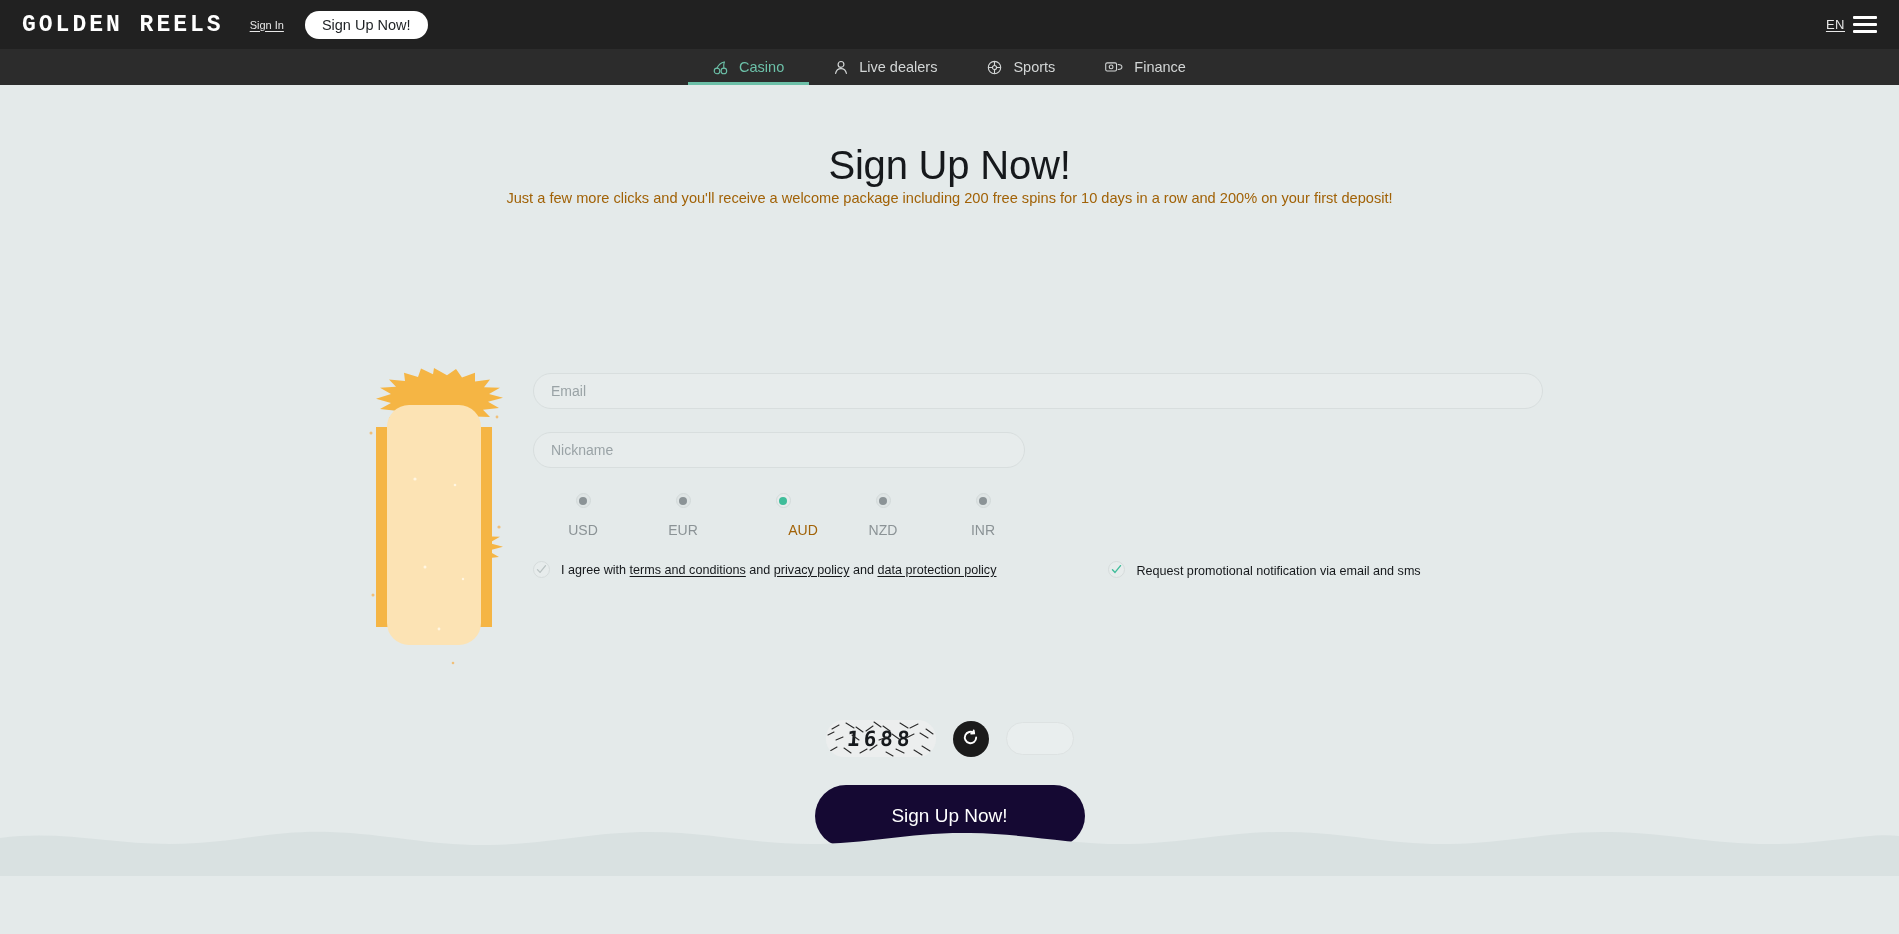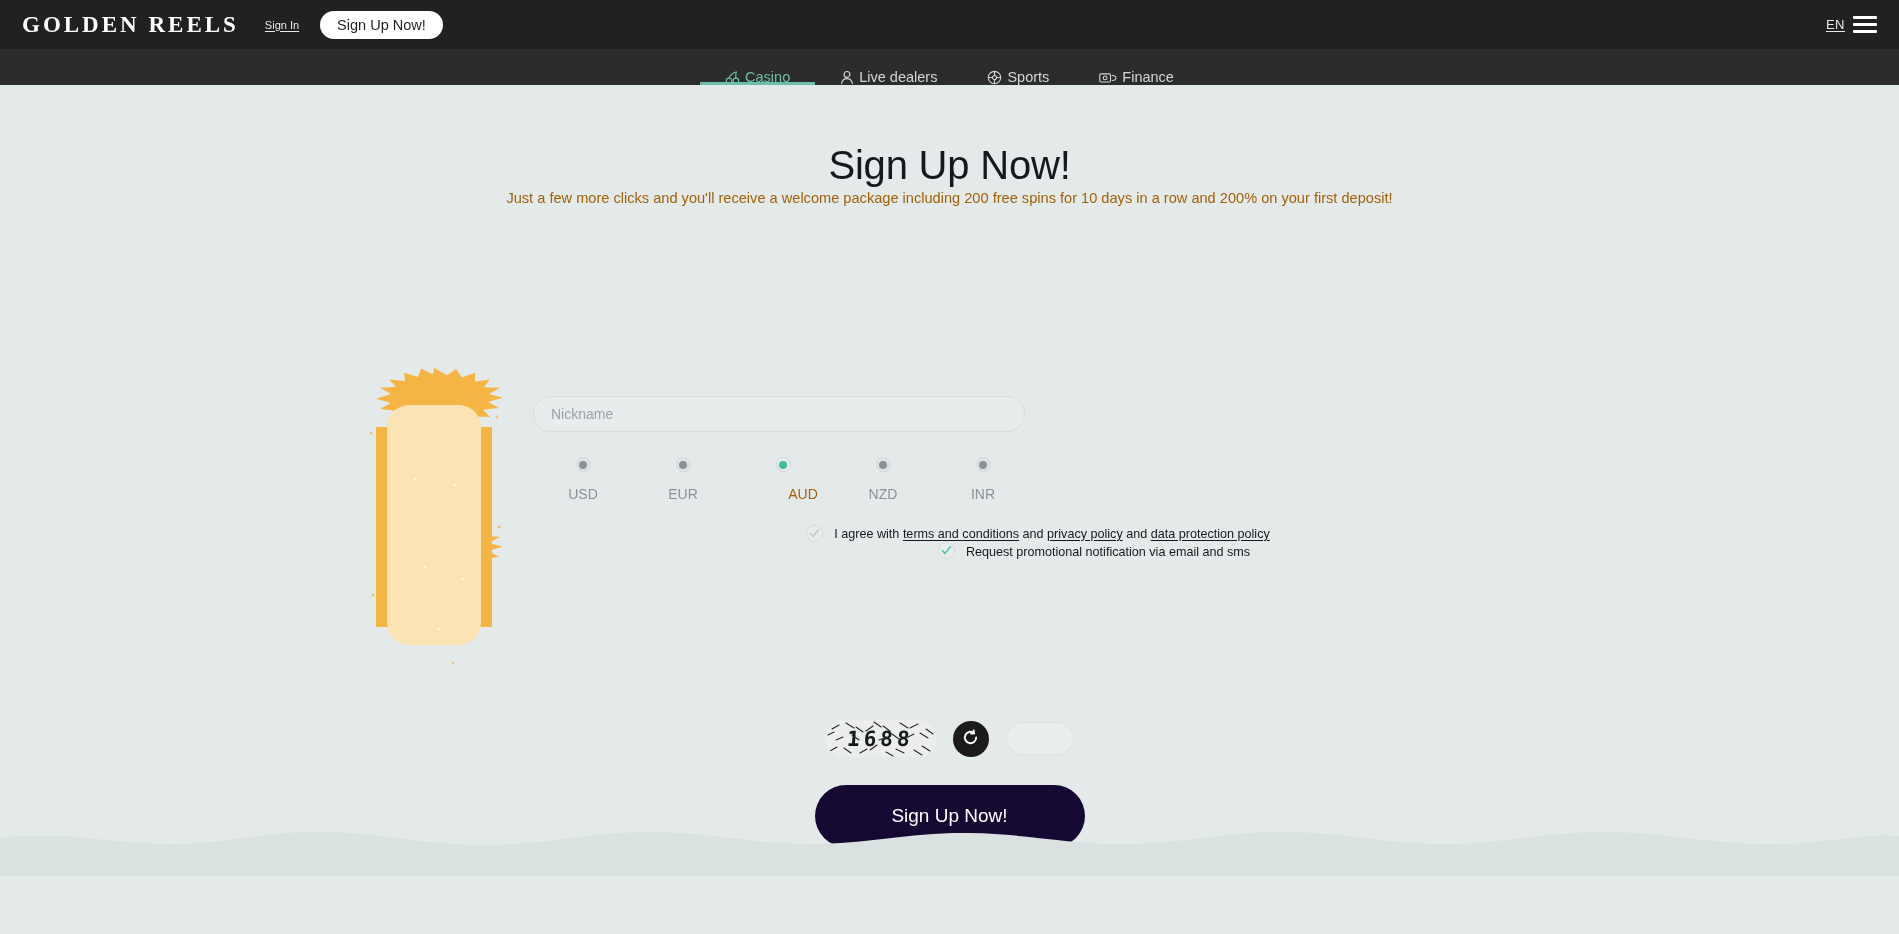--- a/index.html
+++ b/index.html
@@ -22,21 +22,21 @@
     display: flex;
     align-items: center;
     padding: 0 22px;
   }
   .logo {
     font-size: 23px;
     font-weight: 700;
     color: #ffffff;
     letter-spacing: 3.0px;
     white-space: nowrap;
-    font-family: Liberation Serif, serif;
+    font-family: Liberation Mono, monospace;
   }
   .signin-link {
     margin-left: 26px;
     font-size: 11px;
     color: #e8e8e8;
     text-decoration: underline;
     text-underline-offset: 2px;
     cursor: pointer;
     white-space: nowrap;
   }
@@ -86,22 +86,22 @@
   .navbar {
     height: 36px;
     background: #2c2c2c;
     display: flex;
     align-items: stretch;
     justify-content: center;
     gap: 0;
   }
   .tab {
     display: flex;
-    align-items: flex-end;
-    gap: 5px;
+    align-items: center;
+    gap: 11px;
     padding: 0 25px;
     position: relative;
     color: #d3d6d6;
     font-size: 14.5px;
     cursor: pointer;
     white-space: nowrap;
   }
   .tab.active { color: #6cc0a8; }
   .tab.active::after {
     content: "";
@@ -207,21 +207,20 @@
   .cur.sel .radio { background: #e7ecec; }
   .cur.sel .radio i { background: #3fbd9a; }
   .cur-label { font-size: 14px; color: #8b9396; }
   .cur.sel .cur-label { color: #a16207; margin-left: 40px; }
 
   
   .check-row {
     display: flex;
     align-items: center;
     margin-top: 23px;
-    flex-direction: column;
   }
   .chk-group {
     display: flex;
     align-items: center;
     gap: 11px;
     cursor: pointer;
   }
   .chk-group.promo { margin-left: 112px; align-items: flex-end; }
   .chk {
     width: 17px; height: 17px;
@@ -413,20 +412,23 @@
       <circle cx="134" cy="50" r="1.4" fill="#f0c07a"></circle>
       <circle cx="136" cy="160" r="1.6" fill="#f0c07a"></circle>
       <circle cx="10" cy="228" r="1.5" fill="#f0c07a"></circle>
       <circle cx="90" cy="296" r="1.3" fill="#f0c07a"></circle>
     </svg>
   </div>
 
   <div class="form-area">
 
     <div class="row2">
+      <label class="field">
+        <input type="text" placeholder="Email" style="">
+      </label>
     </div>
 
     <div class="row-nick">
       <label class="field">
         <input type="text" placeholder="Nickname" style="">
       </label>
     </div>
 
     <div class="currency-row">
       <div class="cur">

